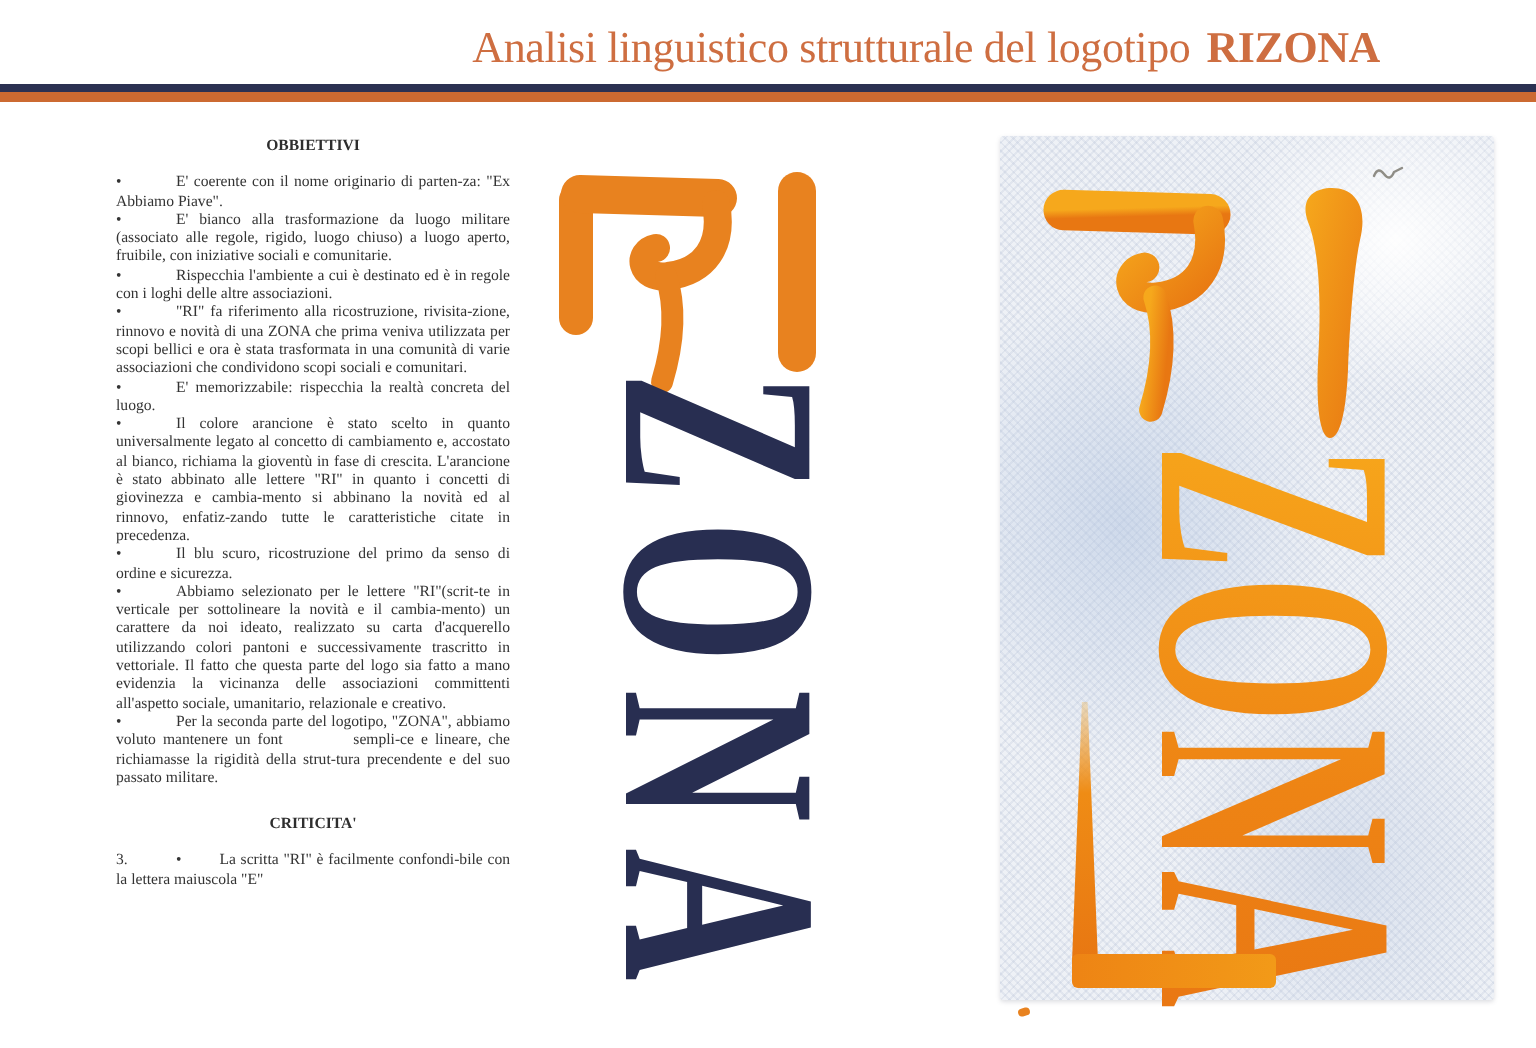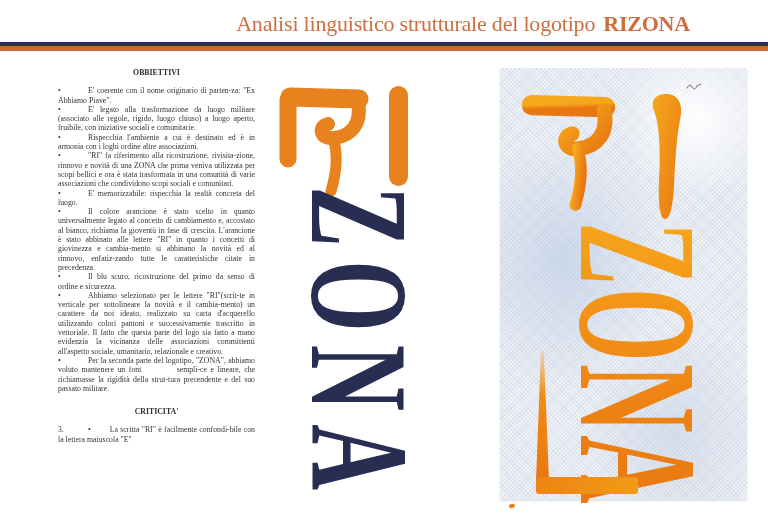--- a/index.html
+++ b/index.html
@@ -77,23 +77,23 @@
   </div>
   <div class="rule-navy"></div>
   <div class="rule-orange"></div>
 
   <div class="col">
     <div class="sec">
       <div class="sec-h">OBBIETTIVI</div>
       <div class="sec-body">
     <p class="bullet"><span class="lead">•</span><span class="btxt">E' coerente con il nome originario di parten-za: "Ex Abbiamo Piave".</span></p>
 
-    <p class="bullet"><span class="lead">•</span><span class="btxt">E' legato alla trasformazione da luogo militare (associato alle regole, rigido, luogo chiuso) a luogo aperto, fruibile, con iniziative sociali e comunitarie.</span></p>
+    <p class="bullet"><span class="lead">•</span><span class="btxt">E' bianco alla trasformazione da luogo militare (associato alle regole, rigido, luogo chiuso) a luogo aperto, fruibile, con iniziative sociali e comunitarie.</span></p>
 
-    <p class="bullet"><span class="lead">•</span><span class="btxt">Rispecchia l'ambiente a cui è destinato ed è in armonia con i loghi ordine altre associazioni.</span></p>
+    <p class="bullet"><span class="lead">•</span><span class="btxt">Rispecchia l'ambiente a cui è destinato ed è in regole con i loghi delle altre associazioni.</span></p>
   </div>
     </div>
 
     <div class="sec">
       <div class="sec-body">
     <p class="bullet"><span class="lead">•</span><span class="btxt">"RI" fa riferimento alla ricostruzione, rivisita-zione, rinnovo e novità di una ZONA che prima veniva utilizzata per scopi bellici e ora è stata trasformata in una comunità di varie associazioni che condividono scopi sociali e comunitari.</span></p>
 
     <p class="bullet"><span class="lead">•</span><span class="btxt">E' memorizzabile: rispecchia la realtà concreta del luogo.</span></p>
   </div>
     </div>

